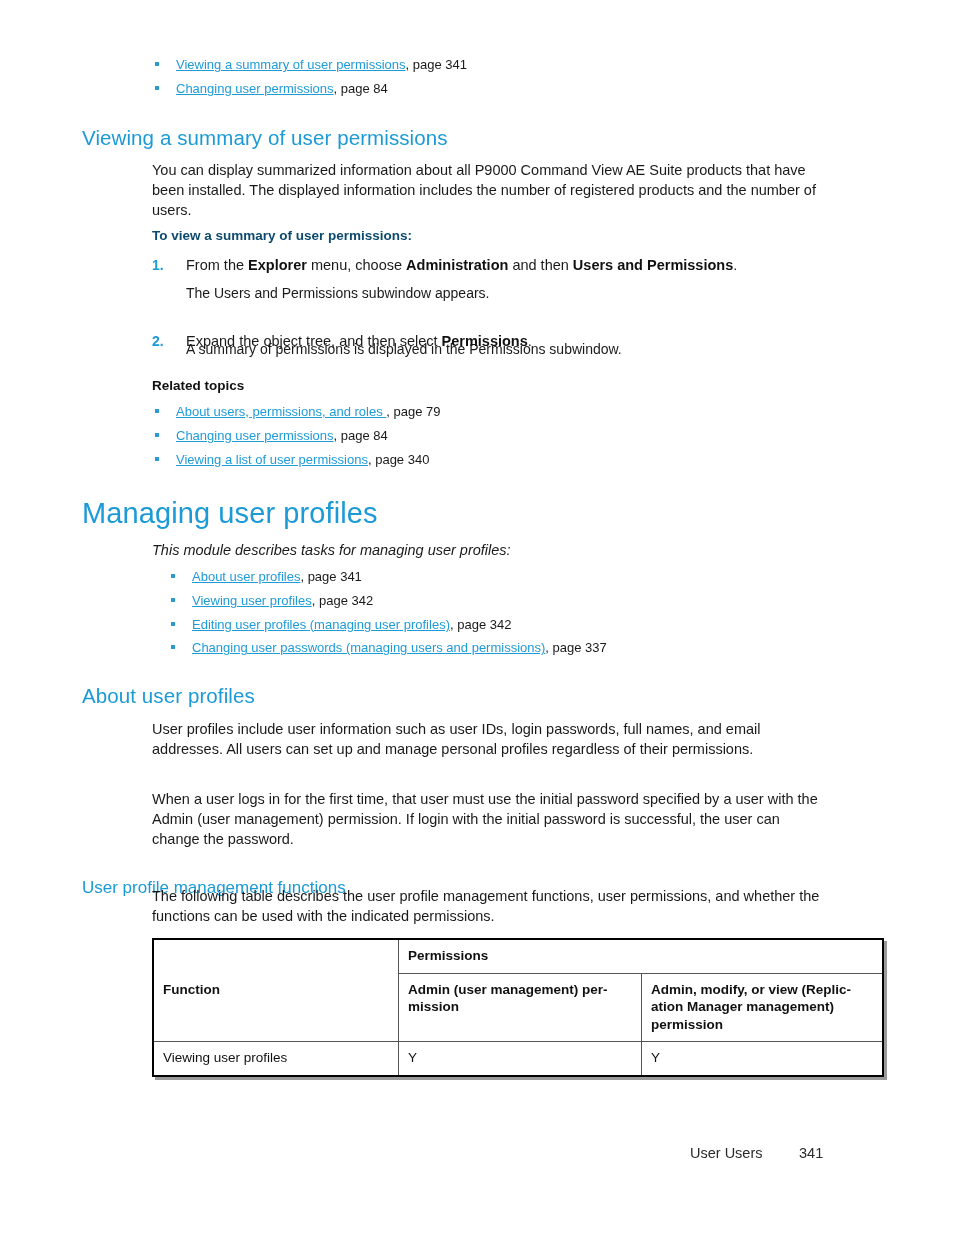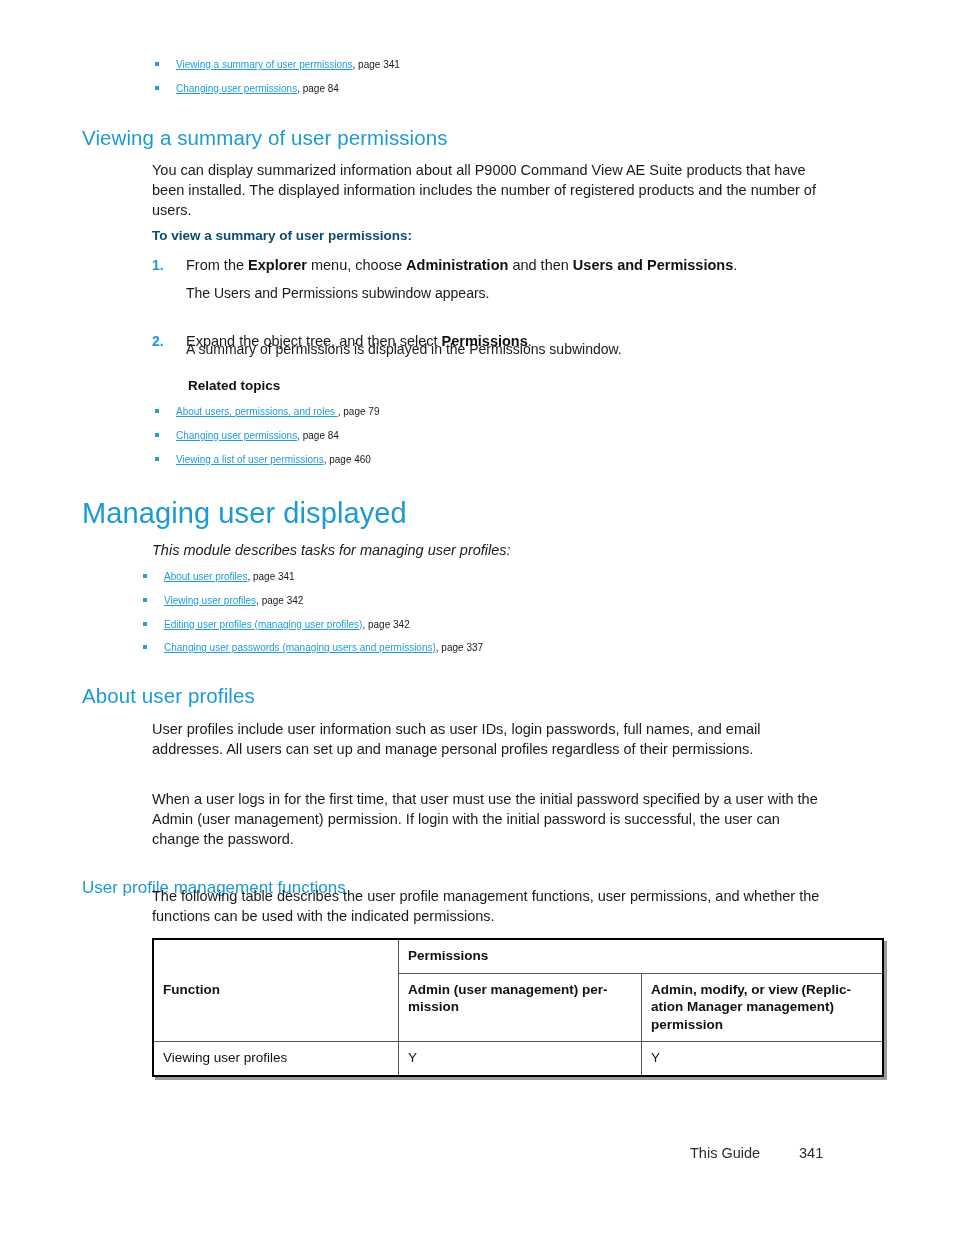--- a/index.html
+++ b/index.html
@@ -31,21 +31,21 @@
 
   
   .bullet-list {
     list-style: none;
     margin: 0;
     padding: 0;
   }
   .bullet-list li {
     position: relative;
     padding-left: 24px;
-    font-size: 10px;
+    font-size: 13px;
     line-height: 23.8px;
     color: #1a1a1a;
   }
   .bullet-list li .bullet-dot {
     position: absolute;
     left: 3px;
     top: 9px;
     width: 4px;
     height: 4px;
     background: #2a9ad5;
@@ -82,21 +82,20 @@
     font-size: 13.5px;
     line-height: 18px;
     color: #0c4a6e;
     font-weight: bold;
   }
   .related-head {
     font-size: 13.5px;
     line-height: 18px;
     color: #111111;
     font-weight: bold;
-    margin-left: 36px;
   }
 
   
   .step-row {
     position: relative;
     font-size: 14.5px;
     line-height: 20px;
     color: #1a1a1a;
   }
   .step-num {
@@ -183,29 +182,29 @@
   <div class="related-head abs" style="left:152px; top:377px; width:400px;">Related topics</div>
 
   <ul class="bullet-list abs" style="left:152px; top:400px; width:700px;">
     <li>
       <span class="bullet-dot"></span><a class="xref" href="#">About users, permissions, and roles </a><span>, page 79</span>
     </li>
     <li>
       <span class="bullet-dot"></span><a class="xref" href="#">Changing user permissions</a><span>, page 84</span>
     </li>
     <li>
-      <span class="bullet-dot"></span><a class="xref" href="#">Viewing a list of user permissions</a><span>, page 460</span>
+      <span class="bullet-dot"></span><a class="xref" href="#">Viewing a list of user permissions</a><span>, page 340</span>
     </li>
   </ul>
 
-  <h1 class="h1 abs" style="left:82px; top:496px; width:760px;">Managing user displayed</h1>
+  <h1 class="h1 abs" style="left:82px; top:496px; width:760px;">Managing user profiles</h1>
 
   <div class="body-text abs" style="left:152px; top:540px; width:680px;font-style:italic;">This module describes tasks for managing user profiles:</div>
 
-  <ul class="bullet-list abs" style="left:140px; top:565px; width:720px;">
+  <ul class="bullet-list abs" style="left:168px; top:565px; width:720px;">
     <li>
       <span class="bullet-dot"></span><a class="xref" href="#">About user profiles</a><span>, page 341</span>
     </li>
     <li>
       <span class="bullet-dot"></span><a class="xref" href="#">Viewing user profiles</a><span>, page 342</span>
     </li>
     <li>
       <span class="bullet-dot"></span><a class="xref" href="#">Editing user profiles (managing user profiles)</a><span>, page 342</span>
     </li>
     <li>
@@ -238,16 +237,16 @@
         </tr>
         <tr>
           <td>Viewing user profiles</td>
           <td>Y</td>
           <td>Y</td>
         </tr>
       </tbody>
     </table>
   </div>
 
-  <div class="footer" style="left:690px; top:1145px;">This Guide</div>
+  <div class="footer" style="left:690px; top:1145px;">User Users</div>
   <div class="footer pgnum" style="left:799px; top:1145px;">341</div>
 
 </div>
 
 </body></html>

